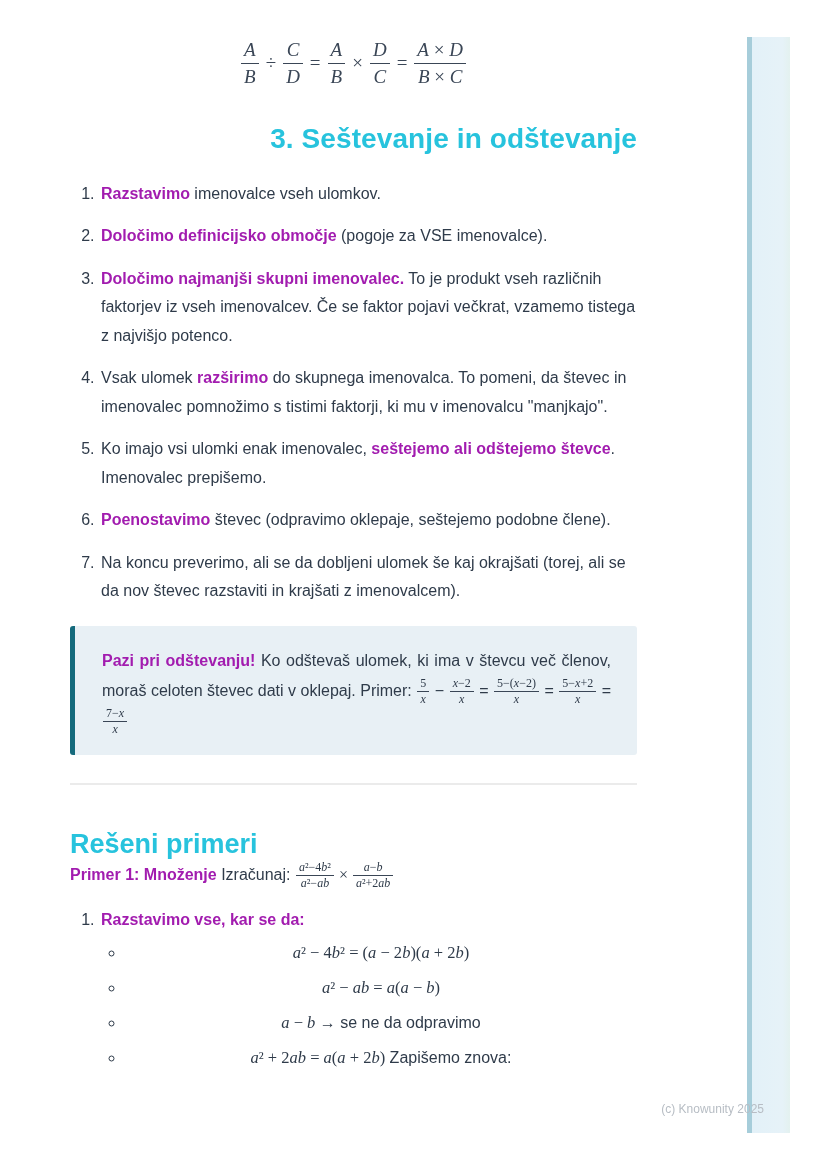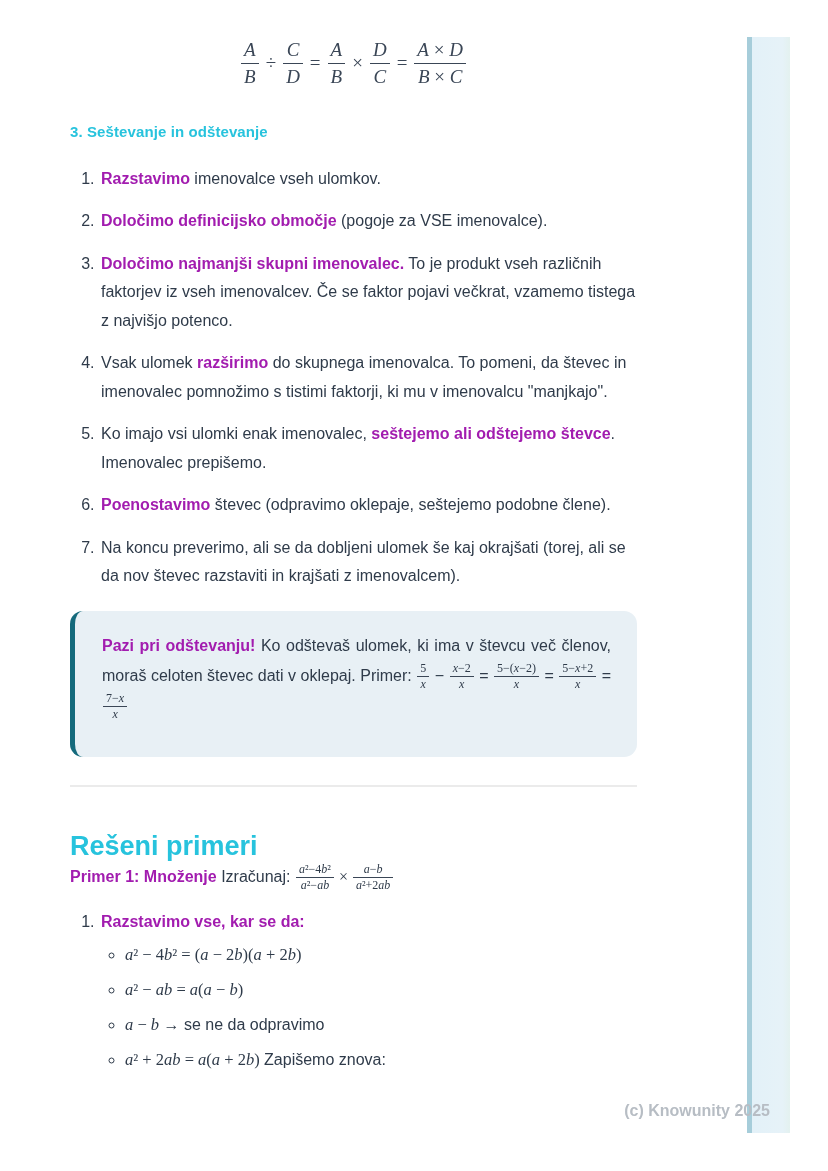--- a/index.html
+++ b/index.html
@@ -45,41 +45,42 @@
   .intro {
     margin-top: 34px;
     font-size: 16px;
     line-height: 29px;
     font-style: italic;
     text-align: justify;
     color: #333f4e;
   }
   h3.section-title {
     margin-top: 34px;
-    font-size: 15px;
+    font-size: 28px;
     font-weight: bold;
     color: #27c3dd;
     letter-spacing: 0.1px;
+    text-align: right;
   }
   .lead { margin-top: 19px; font-size: 16px; }
   ol.steps {
     margin-top: 25px;
     padding-left: 29px;
     font-size: 16px;
     line-height: 28.5px;
   }
   ol.steps li { margin-bottom: 14px; padding-left: 2px; }
   b { color: #a21caf; }
   
   .callout {
     margin-top: 20px;
     background: #e8f0f5;
     border-left: 5px solid #156a7c;
-    border-radius: 13px;
-    padding: 20px 26px 36px 27px;
+    border-radius: 3px;
+    padding: 20px 26px 19px 27px;
     font-size: 16px;
     line-height: 30px;
     text-align: justify;
   }
   .divider {
     margin-top: 28px;
     border: none;
     border-top: 2px solid #ebebeb;
   }
   h2.solved-title {
@@ -95,40 +96,39 @@
     font-size: 16px;
     line-height: 24px;
   }
   ol.example-steps > li { padding-left: 2px; }
   ul.facts {
     margin-top: 10px;
     padding-left: 24px;
     font-weight: normal;
     font-size: 16px;
   }
-  ul.facts li { margin-bottom: 14px; line-height: 21px; }
+  ul.facts li { margin-bottom: 14px; line-height: 21px; text-align: center; }
   ul.facts .math { font-size: 16.5px; }
   
   .side-bar {
     position: absolute;
     left: 747px;
     top: 37px;
     width: 43px;
     height: 1096px;
     background: linear-gradient(90deg, #e3f1f8 0%, #e6f2f8 80%, #e3f1ef 100%);
     border-left: 5px solid #a6cdda;
   }
   .page-footer {
     position: absolute;
     top: 1102px;
-    right: 58px;
-    font-size: 16px;
+    right: 64px;
+    font-size: 12px;
     color: #b7bdc4;
     z-index: 2;
-    font-weight: bold;
   }
 </style>
 </head>
 <body>
 
 <div class="content">
 
   <div class="formula top formula-top formula">
       <span class="frac">
         <span class="fn"><i>A</i></span>

